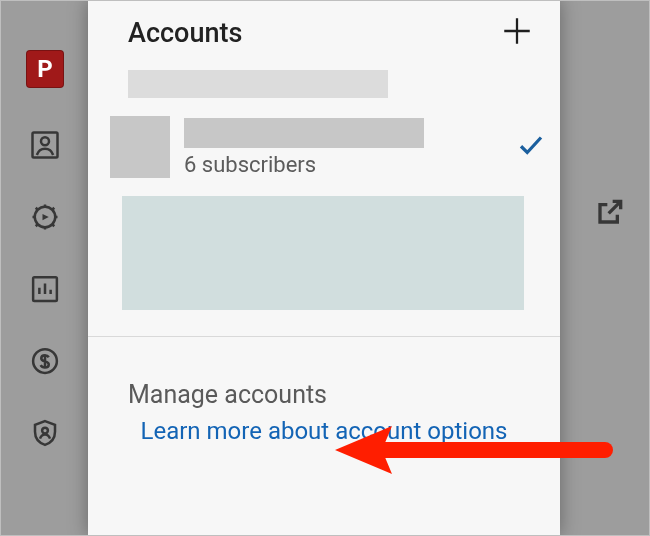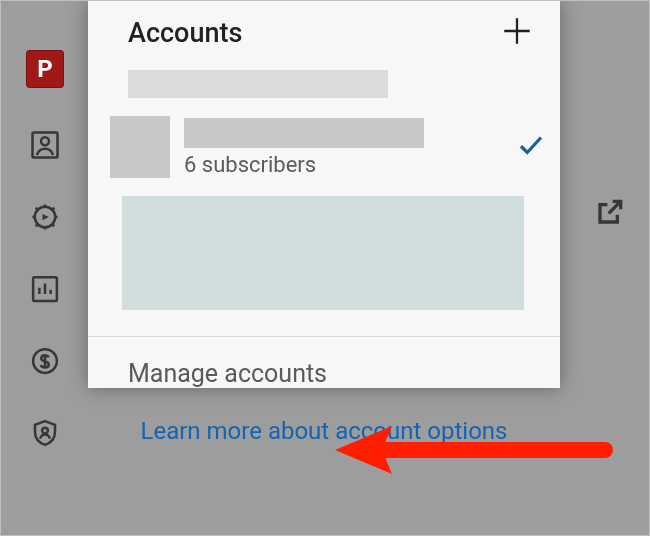--- a/index.html
+++ b/index.html
@@ -35,21 +35,21 @@
     position: absolute;
     right: 24px; top: 196px;
     width: 32px; height: 32px;
     color: #373737;
   }
   .external-ico svg { width: 32px; height: 32px; stroke: #373737; fill: none; stroke-width: 2.5; }
   
   .panel {
     position: absolute;
     left: 88px; top: 0;
-    width: 472px; height: 388px;
+    width: 472px; height: 536px;
     background: #f7f7f7;
     box-shadow: 0 0 18px rgba(0,0,0,.35);
   }
   
   .panel-header {
     height: 66px;
     display: flex;
     align-items: center;
     padding: 0 26px 0 40px;
   }
@@ -86,21 +86,21 @@
   .big-redact {
     margin: 18px 0 0 34px;
     width: 402px; height: 114px;
     background: #d1dede;
   }
   
   .divider { margin-top: 26px; height: 1px; background: #d9d9d9; width:100%; }
   
   .manage-row {
     height: 72px;
-    display:flex; align-items:center;
+    display:flex; align-items:flex-end;
     padding-left: 40px;
     font-size: 25px;
     color: #5a5a5a;
     position: relative;
   }
   
   .learn-more {
     text-align: center;
     font-size: 24px;
     color: #1364b5;

